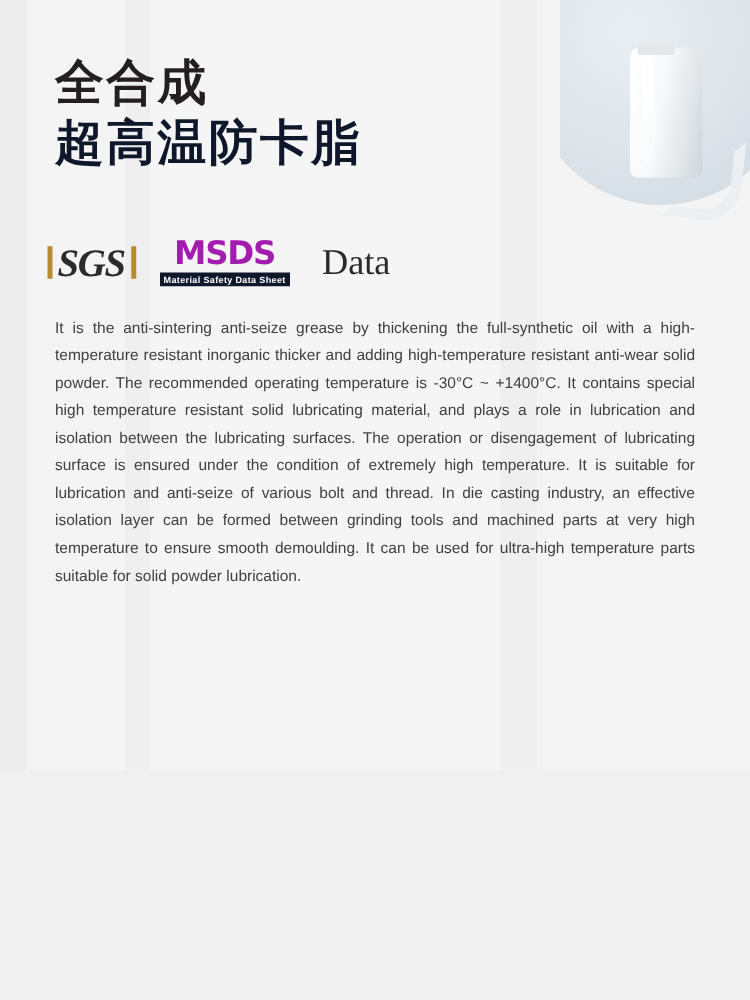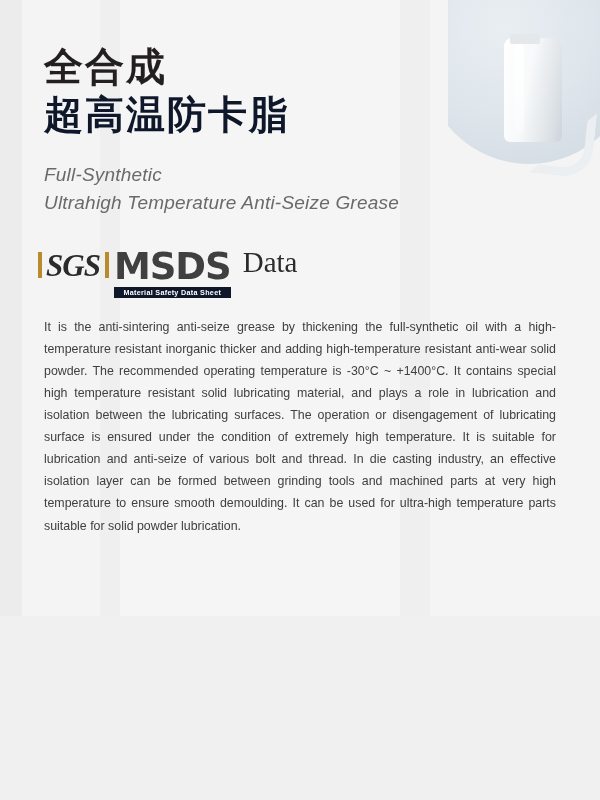--- a/index.html
+++ b/index.html
@@ -131,23 +131,23 @@
     font-style: italic;
     color: #6a6a6a;
     font-family: "Liberation Sans", sans-serif;
     letter-spacing: .2px;
   }
   .subtitle-en div { white-space: nowrap; }
 
   
   .certs {
     display: flex;
-    align-items: flex-start;
-    gap: 12px;
-    margin-top: 30px;
+    align-items: flex-end;
+    gap: 26px;
+    margin-top: 44px;
     height: 46px;
   }
   .sgs {
     position: relative;
     font-family: "Liberation Serif", serif;
     font-style: italic;
     font-weight: bold;
     font-size: 31px;
     color: #2b2b2b;
     letter-spacing: -1px;
@@ -160,22 +160,22 @@
     height: 26px;
     background: #b88b2e;
   }
   .sgs .bar-l { left: -6px; }
   .sgs .bar-r { right: -7px; }
 
   .msds { text-align: center; }
   .msds-main {
     font-family: "DejaVu Sans", "Liberation Sans", sans-serif;
     font-weight: bold;
-    font-size: 37px;
-    color: #404040;
+    font-size: 26px;
+    color: #a21caf;
     letter-spacing: -1px;
     line-height: 1;
   }
   .msds-sub {
     margin-top: 2px;
     font-size: 7.2px;
     font-weight: bold;
     color: #ffffff;
     background: #0f172a;
     letter-spacing: .3px;
@@ -222,24 +222,20 @@
       <div class="bottle-cap"></div>
       <div class="bottle-nozzle"></div>
     </div>
   </div>
 
   <div class="content">
 
     <h1 class="title-cn">全合成</h1>
     <h2 class="title-cn-accent">超高温防卡脂</h2>
 
-    <div class="subtitle-en">
-      <div>Full-Synthetic</div>
-      <div>Ultrahigh Temperature Anti-Seize Grease</div>
-    </div>
 
     <div class="certs">
       <div class="sgs">
         <span class="bar-l"></span>
         <span>SGS</span>
         <span class="bar-r"></span>
       </div>
       <div class="msds">
         <div class="msds-main">MSDS</div>
         <div class="msds-sub">Material Safety Data Sheet</div>

